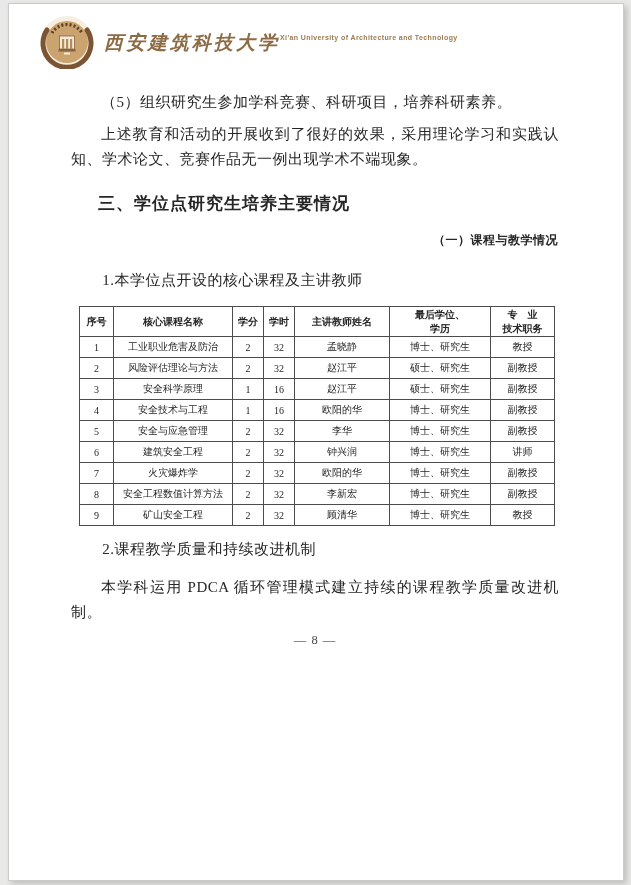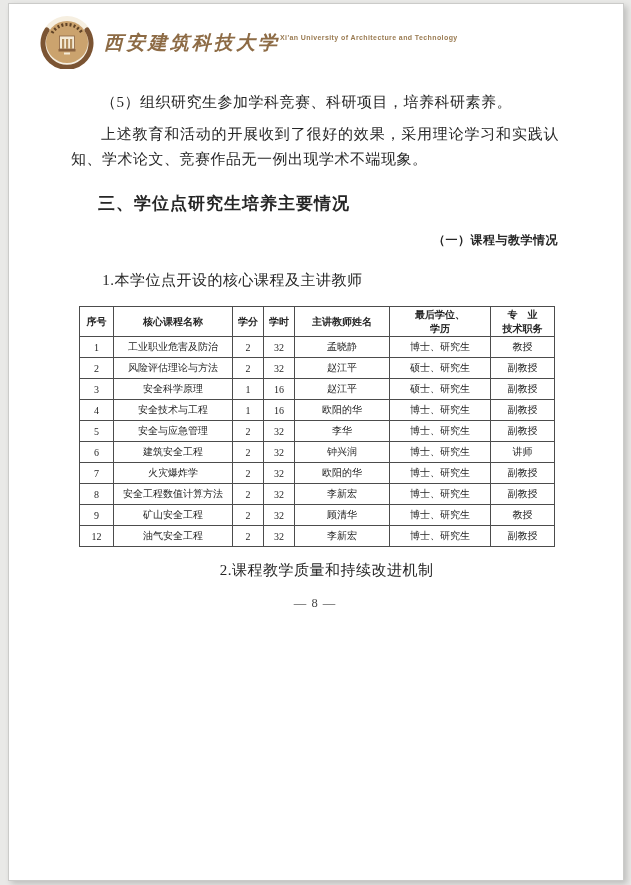--- a/index.html
+++ b/index.html
@@ -83,21 +83,21 @@
     padding: 0 2px; overflow: hidden;
   }
   .course-table th {
     font-weight: bold; height: 30px;
     line-height: 14px; white-space: pre-line;
   }
   .course-table td { height: 21px; }
   .c0 { width: 34px; }  .c1 { width: 119px; } .c2 { width: 31px; }
   .c3 { width: 31px; }  .c4 { width: 95px; }  .c5 { width: 101px; }
   .c6 { width: 64px; }
-  .item-heading-2 { margin-top: 12px; text-align: center; }
+  .item-heading-2 { margin-top: 12px; }
   
   .page-number {
     text-align: center;
     margin-top: 8px;
     font-size: 12.5px;
     color: #4a4a4a;
     letter-spacing: 1px;
   }
 </style>
 </head>
@@ -231,30 +231,22 @@
           </tr>
           <tr>
             <td>9</td>
             <td>矿山安全工程</td>
             <td>2</td>
             <td>32</td>
             <td>顾清华</td>
             <td>博士、研究生</td>
             <td>教授</td>
           </tr>
-          <tr>
-            <td>12</td>
-            <td>油气安全工程</td>
-            <td>2</td>
-            <td>32</td>
-            <td>李新宏</td>
-            <td>博士、研究生</td>
-            <td>副教授</td>
-          </tr>
         </tbody>
     </table>
 
     <p class="item-heading item-heading-2">2.课程教学质量和持续改进机制</p>
+    <p class="body-line">本学科运用 PDCA 循环管理模式建立持续的课程教学质量改进机制。</p>
 
     <div class="page-number">— 8 —</div>
   </div>
 
 </div>
 
 </body></html>

